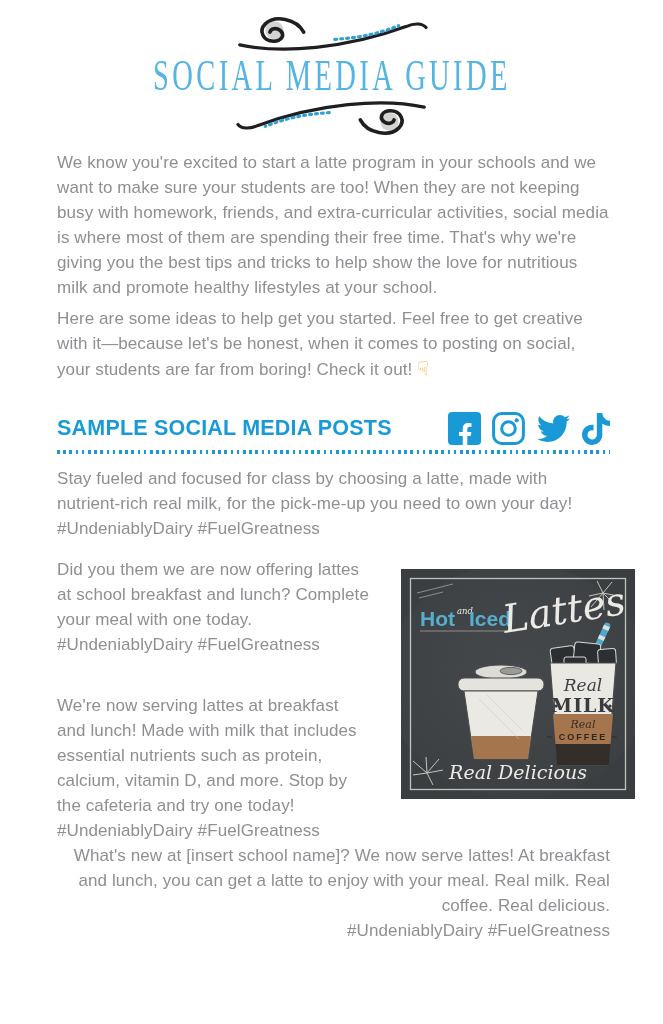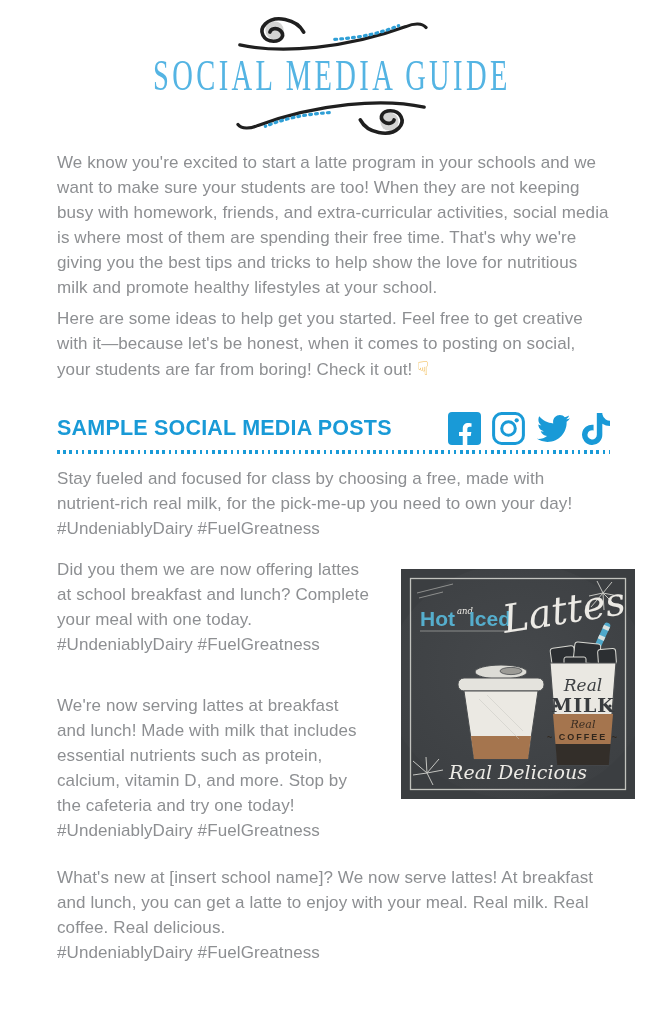--- a/index.html
+++ b/index.html
@@ -48,21 +48,21 @@
     background:repeating-linear-gradient(to right,#199ad7 0 2.6px,transparent 2.6px 6.2px);
   }
   .post1{margin-top:12px;}
   
   .columns{margin-top:16px;display:flex;align-items:flex-start;}
   .col-left{width:312px;flex:0 0 312px;}
   .col-left .para-b{margin-top:36px;}
   .col-right{margin-left:auto;padding-left:32px;}
   .latte-ad{display:block;margin-top:12px;}
   .tags-block{display:block;}
-  .post4{margin-top:22px;}
+  .post4{text-align:right;}
 </style>
 </head>
 <body>
 
 <div class="header">
 
   <svg class="flourish" width="230" height="42" viewBox="0 0 230 46">
     <circle cx="52" cy="20" r="10" fill="#a8a8a5" opacity="0.5"></circle>
     <path d="M84,22 C76,7 52,3 42,13 C34,21 40,32 51,32 C60,32 64,25 58,20 C54,17 48,18 47,22" fill="none" stroke="#1f1f1f" stroke-width="4" stroke-linecap="round"></path>
     <path d="M14,36 C60,46 130,40 196,16 C205,12 214,12 218,17" fill="none" stroke="#1f1f1f" stroke-width="3.5" stroke-linecap="round"></path>
@@ -105,21 +105,21 @@
         <path fill="#199ad7" d="M459.37 151.716c.325 4.548.325 9.097.325 13.645 0 138.72-105.583 298.558-298.558 298.558-59.452 0-114.68-17.219-161.137-47.106 8.447.974 16.568 1.299 25.34 1.299 49.055 0 94.213-16.568 130.274-44.832-46.132-.975-84.792-31.188-98.112-72.772 6.498.974 12.995 1.624 19.818 1.624 9.421 0 18.843-1.3 27.614-3.573-48.081-9.747-84.143-51.98-84.143-102.985v-1.299c13.969 7.797 30.214 12.67 47.431 13.319-28.264-18.843-46.781-51.005-46.781-87.391 0-19.492 5.197-37.36 14.294-52.954 51.655 63.675 129.3 105.258 216.365 109.807-1.624-7.797-2.599-15.918-2.599-24.04 0-57.828 46.782-104.934 104.934-104.934 30.213 0 57.502 12.67 76.67 33.137 23.715-4.548 46.456-13.32 66.599-25.34-7.798 24.366-24.366 44.833-46.132 57.827 21.117-2.273 41.584-8.122 60.426-16.243-14.292 20.791-32.161 39.308-52.628 54.253z"></path>
       </svg>
 
       <svg width="28" height="32" viewBox="0 0 448 512">
         <path fill="#199ad7" d="M448,209.91a210.06,210.06,0,0,1-122.77-39.25V349.38A162.55,162.55,0,1,1,185,188.31V278.2a74.62,74.62,0,1,0,52.23,71.18V0l88,0a121.18,121.18,0,0,0,1.86,22.17h0A122.18,122.18,0,0,0,381,102.39a121.43,121.43,0,0,0,67,20.14Z"></path>
       </svg>
     </div>
   </div>
   <div class="dotted-divider"></div>
 
-  <p class="para post1"><span>Stay fueled and focused for class by choosing a free, made with nutrient-rich real milk, for the pick-me-up you need to own your day!</span> <span>#UndeniablyDairy #FuelGreatness</span></p>
+  <p class="para post1"><span>Stay fueled and focused for class by choosing a latte, made with nutrient-rich real milk, for the pick-me-up you need to own your day!</span> <span>#UndeniablyDairy #FuelGreatness</span></p>
 
   <div class="columns">
     <div class="col-left">
       <p class="para"><span>Did you them we are now offering lattes at school breakfast and lunch? Complete your meal with one today.</span>
         <span class="tags-block">#UndeniablyDairy #FuelGreatness</span></p>
       <p class="para para-b"><span>We're now serving lattes at breakfast and lunch! Made with milk that includes essential nutrients such as protein, calcium, vitamin D, and more. Stop by the cafeteria and try one today!</span>
         <span class="tags-block">#UndeniablyDairy #FuelGreatness</span></p>
     </div>
     <div class="col-right">
 

